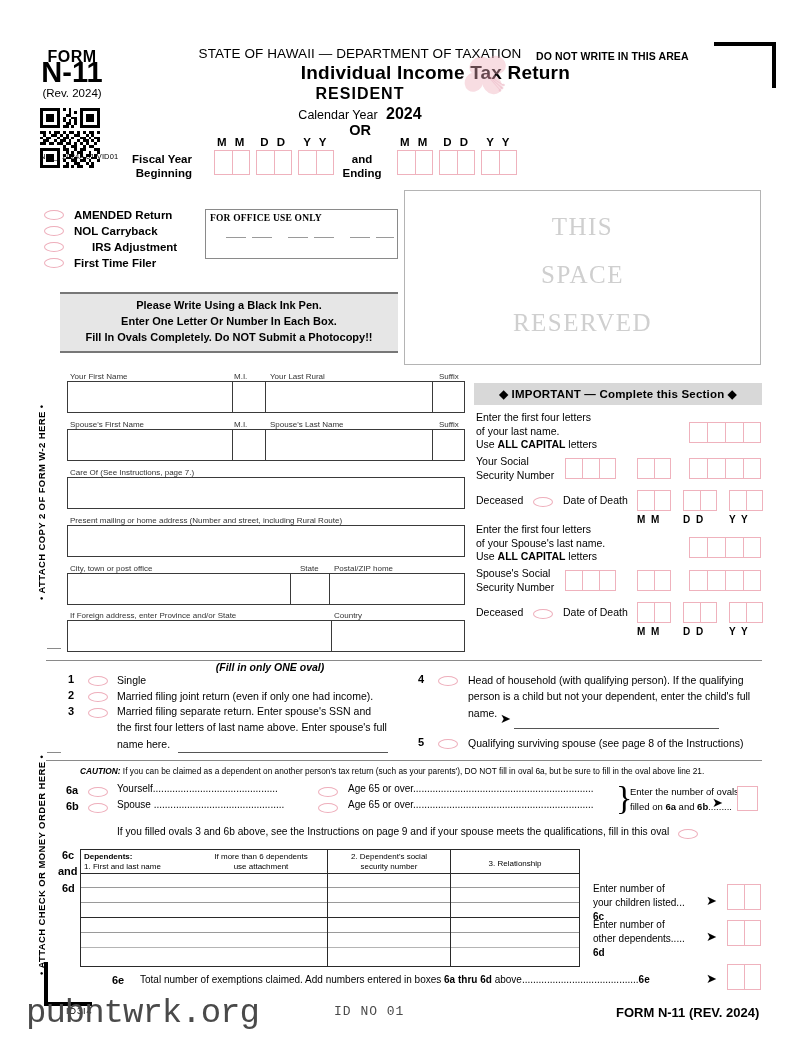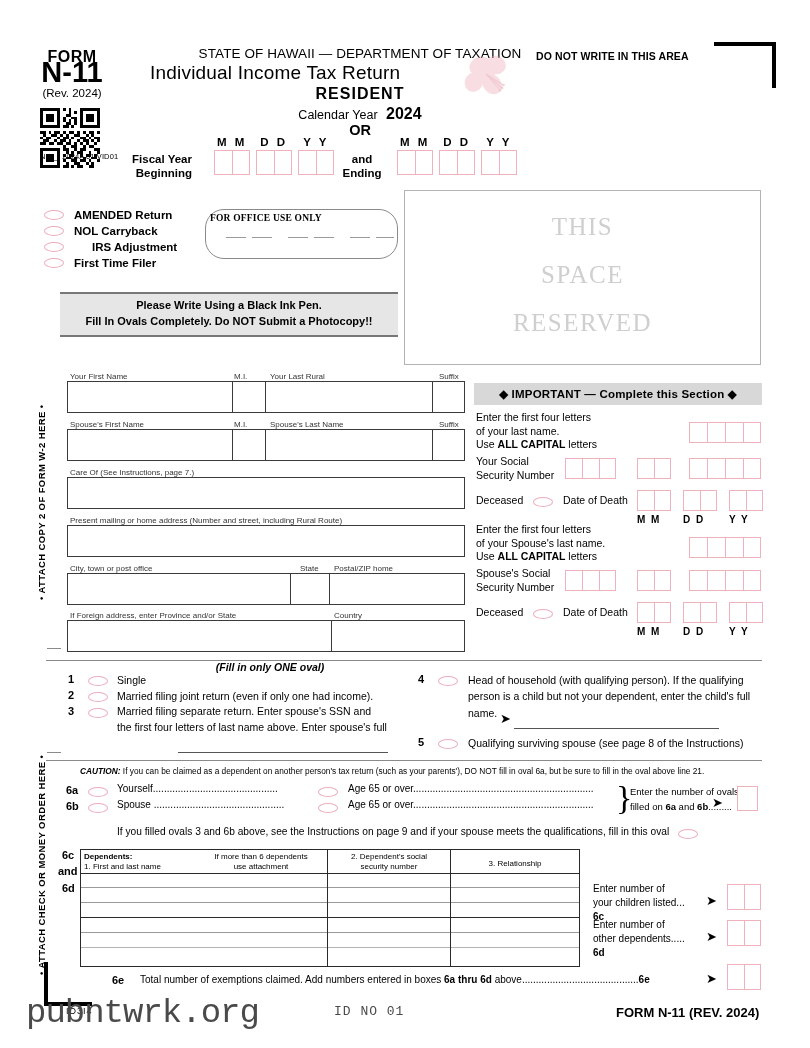--- a/index.html
+++ b/index.html
@@ -13,21 +13,21 @@
   .bracket{position:absolute;}
   .bracket .h{position:absolute;background:#000;height:4px;}
   .bracket .v{position:absolute;background:#000;width:4px;}
   
   .hdr-form-word{font-size:16px;font-weight:bold;letter-spacing:.5px;text-align:center;}
   .hdr-n11{font-size:29px;font-weight:bold;text-align:center;line-height:1;}
   .hdr-rev{font-size:11.5px;text-align:center;}
   .qr{width:60px;height:60px;display:block;}
   .vid{font-size:7.5px;letter-spacing:.1px;white-space:nowrap;}
   .state-line{font-size:13.5px;text-align:center;letter-spacing:.1px;}
-  .title1{font-size:19px;font-weight:normal;text-align:left;letter-spacing:.2px;}
+  .title1{font-size:19px;font-weight:bold;text-align:right;letter-spacing:.2px;}
   .title2{font-size:16px;font-weight:bold;text-align:center;letter-spacing:1px;}
   .caly{font-size:12.5px;text-align:center;}
   .or{font-size:14.5px;font-weight:bold;text-align:center;}
   .dnw{font-size:10.5px;font-weight:bold;letter-spacing:.1px;}
   
   .pbox{box-sizing:border-box;border:1.3px solid #efb2bd;background:#fff;display:inline-block;vertical-align:top;}
   .pboxgrp{display:flex;}
   .pboxgrp .pbox{border-right-width:0;}
   .pboxgrp .pbox:last-child{border-right-width:1.3px;}
   .mmdd{font-size:11.5px;font-weight:bold;letter-spacing:2.5px;text-align:center;}
@@ -297,34 +297,35 @@
     <div style="display:flex;align-items:center;height:16px;">
       <span class="oval"></span>
       <span class="chk-label" style="margin-left:28px;">IRS Adjustment</span>
     </div>
     <div style="display:flex;align-items:center;height:16px;">
       <span class="oval"></span>
       <span class="chk-label" style="margin-left:10px;">First Time Filer</span>
     </div>
   </div>
 
-  <div class="abs office-box" style="left:205px;top:209px;width:193px;height:50px;border-radius:19px;">
+  <div class="abs office-box" style="left:205px;top:209px;width:193px;height:50px;">
     <div class="office-t" style="margin:3px 0 0 4px;">FOR OFFICE USE ONLY</div>
     <div style="position:relative;height:22px;margin-top:14px;">
       <div class="dash abs" style="left:20px;top:0;width:20px;"></div>
       <div class="dash abs" style="left:46px;top:0;width:20px;"></div>
       <div class="dash abs" style="left:82px;top:0;width:20px;"></div>
       <div class="dash abs" style="left:108px;top:0;width:20px;"></div>
       <div class="dash abs" style="left:144px;top:0;width:20px;"></div>
       <div class="dash abs" style="left:170px;top:0;width:18px;"></div>
     </div>
   </div>
 
   <div class="abs gbanner" style="left:60px;top:292px;width:338px;">
     <div>Please Write Using a Black Ink Pen.</div>
+    <div>Enter One Letter Or Number In Each Box.</div>
     <div>Fill In Ovals Completely.  Do NOT Submit a Photocopy!!</div>
   </div>
 
   <div class="abs reserved" style="left:404px;top:190px;width:357px;height:175px;">
     <div style="margin-top:22px;">THIS</div>
     <div style="margin-top:20px;">SPACE</div>
     <div style="margin-top:20px;">RESERVED</div>
   </div>
 
   <div class="fcap" style="left:70px;top:372px;">Your First Name</div>
@@ -477,20 +478,21 @@
 
   <div class="abs fs-num" style="left:68px;top:689px;">2</div>
   <span class="oval abs" style="left:88px;top:692px;"></span>
   <div class="abs fs-t" style="left:117px;top:688px;width:280px;">Married filing joint return (even if only one had income).</div>
 
   <div class="abs fs-num" style="left:68px;top:705px;">3</div>
   <span class="oval abs" style="left:88px;top:708px;"></span>
   <div class="abs fs-t" style="left:117px;top:703px;width:285px;">
     <div>Married filing separate return.  Enter spouse's SSN and</div>
     <div>the first four letters of last name above. Enter spouse's full</div>
+    <div>name here.</div>
   </div>
   <div class="abs rule" style="left:178px;top:752px;width:210px;"></div>
 
   <div class="abs fs-num" style="left:418px;top:673px;">4</div>
   <span class="oval abs" style="left:438px;top:676px;"></span>
   <div class="abs fs-t" style="left:468px;top:672px;width:295px;">
     <div>Head of household (with qualifying person).  If the qualifying</div>
     <div>person is a child but not your dependent, enter the child's full</div>
     <div>name.</div>
   </div>

